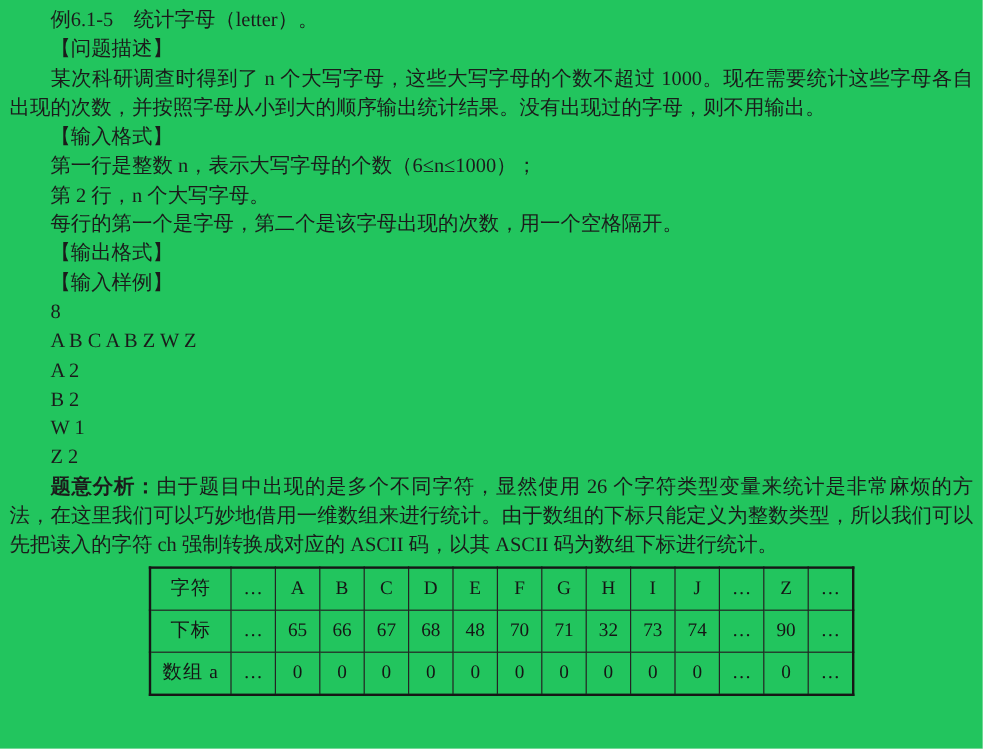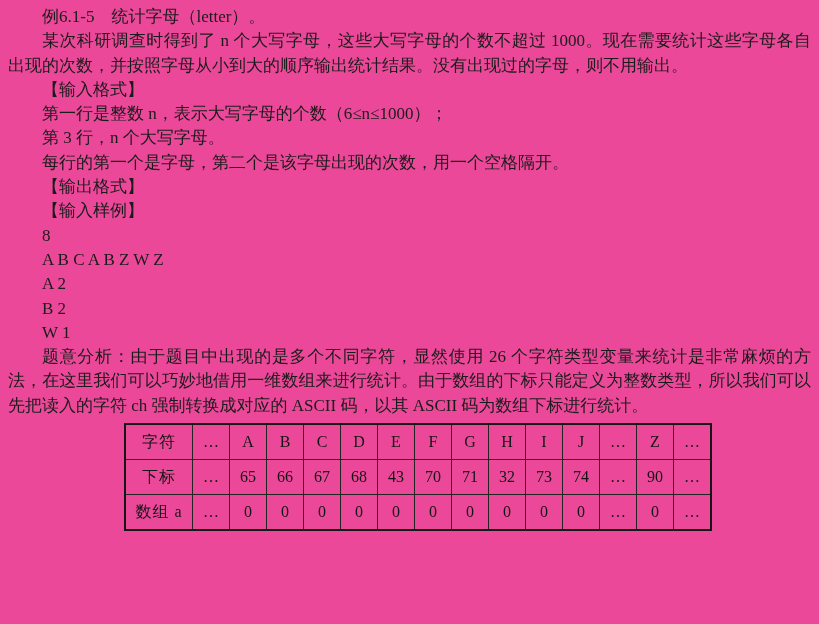--- a/index.html
+++ b/index.html
@@ -5,32 +5,32 @@
   html, body {
     margin: 0;
     padding: 0;
     background: #fafaf8;
   }
   .page {
     position: relative;
     width: 819px;
     height: 624px;
     box-sizing: border-box;
-    background: #ec4899;
+    background: #22c55e;
     color: #1b1b1b;
     font-family: "Liberation Serif", "DejaVu Serif", serif;
     font-size: 17px;
     line-height: 24.3px;
     padding: 5px 8px 0 8px;
     overflow: hidden;
   }
   .page p { margin: 0; }
   .indent { text-indent: 2em; }
   .just { text-align: justify; }
-  .analysis b { font-family: "Liberation Sans", "DejaVu Sans", sans-serif; font-weight: normal; }
+  .analysis b { font-family: "Liberation Sans", "DejaVu Sans", sans-serif; font-weight: bold; }
   table.ascii {
     border-collapse: collapse;
     margin: 5px 0 0 116px;
     table-layout: fixed;
     border: 2px solid #161616;
   }
   table.ascii td {
     border: 1.5px solid #242424;
     width: 36px;
     height: 34px;
@@ -46,39 +46,41 @@
     letter-spacing: 1px;
   }
 </style>
 </head>
 <body>
 
 <div class="page">
 
   <p class="indent">例6.1-5　统计字母（letter）。</p>
 
+  <p class="indent">【问题描述】</p>
   <p class="indent just">某次科研调查时得到了 n 个大写字母，这些大写字母的个数不超过 1000。现在需要统计这些字母各自出现的次数，并按照字母从小到大的顺序输出统计结果。没有出现过的字母，则不用输出。</p>
 
   <p class="indent">【输入格式】</p>
   <p class="indent">第一行是整数 n，表示大写字母的个数（6≤n≤1000）；</p>
-  <p class="indent">第 3 行，n 个大写字母。</p>
+  <p class="indent">第 2 行，n 个大写字母。</p>
 
   <p class="indent">每行的第一个是字母，第二个是该字母出现的次数，用一个空格隔开。</p>
   <p class="indent">【输出格式】</p>
 
   <p class="indent">【输入样例】</p>
   <div>
       <p class="indent">8</p>
       <p class="indent">A B C A B Z W Z</p>
     </div>
 
   <div>
       <p class="indent">A 2</p>
       <p class="indent">B 2</p>
       <p class="indent">W 1</p>
+      <p class="indent">Z 2</p>
     </div>
 
   <p class="indent just analysis"><b>题意分析：</b><span>由于题目中出现的是多个不同字符，显然使用 26 个字符类型变量来统计是非常麻烦的方法，在这里我们可以巧妙地借用一维数组来进行统计。由于数组的下标只能定义为整数类型，所以我们可以先把读入的字符 ch 强制转换成对应的 ASCII 码，以其 ASCII 码为数组下标进行统计。</span></p>
 
   <table class="ascii">
     <tbody>
         <tr>
           <td class="row-label">字符</td>
           <td>…</td>
           <td>A</td>
@@ -95,21 +97,21 @@
           <td>Z</td>
           <td>…</td>
         </tr>
         <tr>
           <td class="row-label">下标</td>
           <td>…</td>
           <td>65</td>
           <td>66</td>
           <td>67</td>
           <td>68</td>
-          <td>43</td>
+          <td>48</td>
           <td>70</td>
           <td>71</td>
           <td>32</td>
           <td>73</td>
           <td>74</td>
           <td>…</td>
           <td>90</td>
           <td>…</td>
         </tr>
         <tr>

